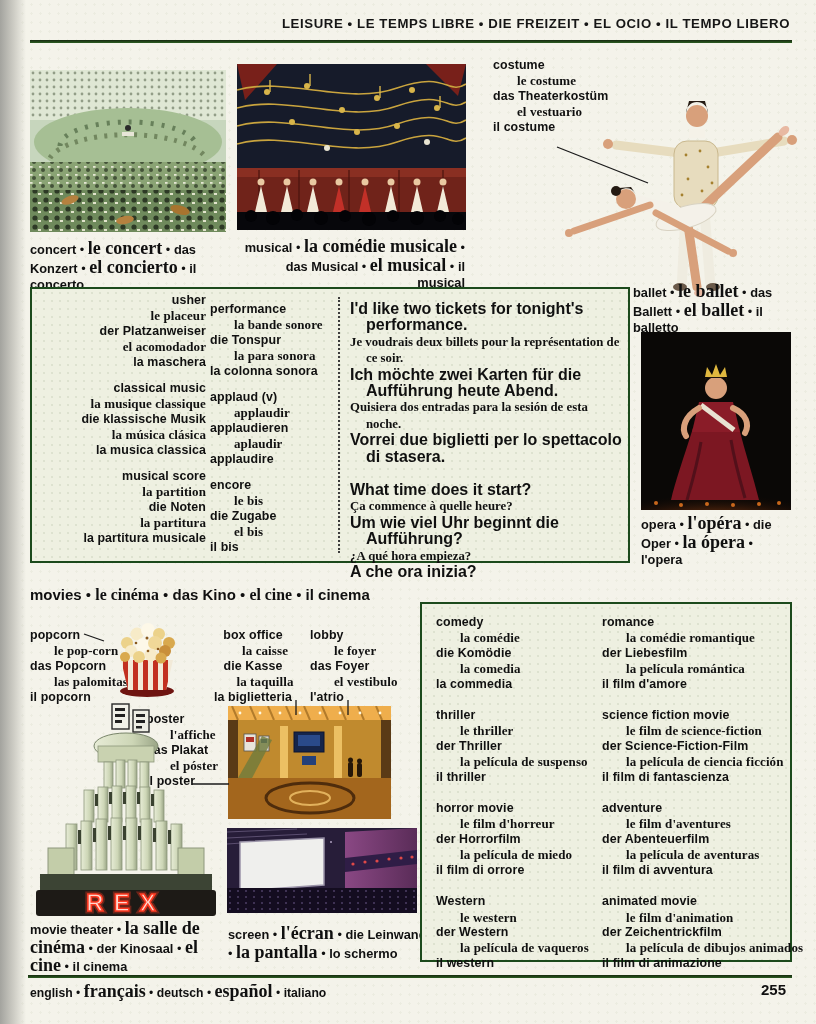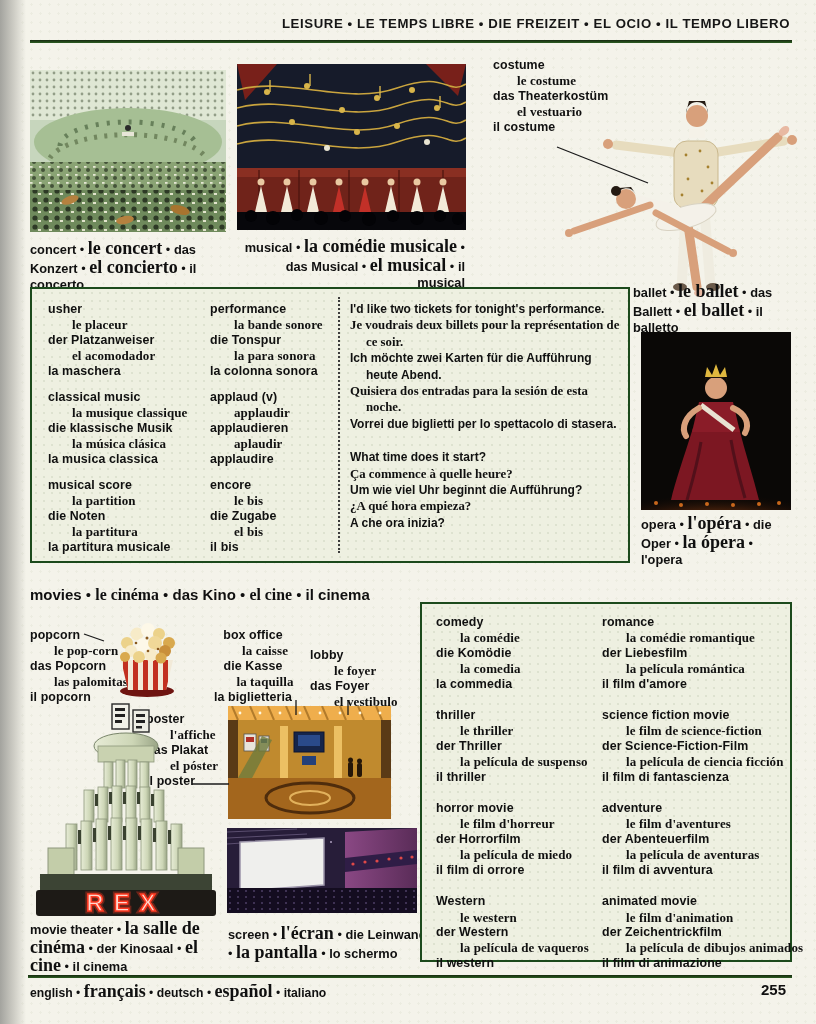--- a/index.html
+++ b/index.html
@@ -29,21 +29,21 @@
   .cap .lg1,.cap .lg3{font-size:18px;}
   .section-title{font-size:15px;line-height:19px;}
   .section-title .lg1,.section-title .lg3{font-size:15.8px;}
 
   .greenbox{border:2px solid #1c4a1c;
     background-color:#eef0e1;
     background-image:radial-gradient(rgba(110,130,90,.13) 1px, transparent 1.2px);
     background-size:8px 8px;box-sizing:border-box;}
   .dotsep{border-left:2px dotted #3c3c3c;}
 
-  .ph{margin:0;padding-left:16px;text-indent:-16px;font-size:12px;line-height:16.4px;}
+  .ph{margin:0;padding-left:16px;text-indent:-16px;font-size:16px;line-height:16.4px;}
   .ph.lg1,.ph.lg3{font-size:12.8px;}
   .phrase-block{margin-bottom:17px;}
 
   .footer-langs{font-size:12.2px;line-height:15px;}
   .footer-langs .lg1,.footer-langs .lg3{font-size:18px;text-align:right;}
   .pagenum{font-size:15px;font-weight:700;}
   svg{display:block;}
 </style>
 </head>
 <body>
@@ -223,21 +223,21 @@
       <div class="ln lg0">costume</div>
       <div class="ln lg1">le costume</div>
       <div class="ln lg2">das Theaterkostüm</div>
       <div class="ln lg3">el vestuario</div>
       <div class="ln lg4">il costume</div>
     </div>
 
   <div class="abs cap" style="left:633px;top:283px;width:158px;"><span class="lg0">ballet</span><span class="bullet"> • </span><span class="lg1">le ballet</span><span class="bullet"> • </span><span class="lg2">das Ballett</span><span class="bullet"> • </span><span class="lg3">el ballet</span><span class="bullet"> • </span><span class="lg4">il balletto</span></div>
 
   <div class="abs greenbox" style="left:30px;top:287px;width:600px;height:276px;">
-    <div class="abs" style="left:16px;top:13px;width:158px;">
+    <div class="abs" style="left:16px;top:4px;width:158px;text-align:right;">
         <div class="group">
           <div class="ln lg0">usher</div>
           <div class="ln lg1">le placeur</div>
           <div class="ln lg2">der Platzanweiser</div>
           <div class="ln lg3">el acomodador</div>
           <div class="ln lg4">la maschera</div>
         </div>
         <div class="group">
           <div class="ln lg0">classical music</div>
           <div class="ln lg1">la musique classique</div>
@@ -370,21 +370,21 @@
     </g>
   </svg>
 
   <div class="abs" style="left:200px;top:628px;width:106px;text-align:center;">
       <div class="ln lg0">box office</div>
       <div class="ln lg1">la caisse</div>
       <div class="ln lg2">die Kasse</div>
       <div class="ln lg3">la taquilla</div>
       <div class="ln lg4">la biglietteria</div>
     </div>
-  <div class="abs" style="left:310px;top:648px;width:100px;">
+  <div class="abs" style="left:310px;top:628px;width:100px;">
       <div class="ln lg0">lobby</div>
       <div class="ln lg1">le foyer</div>
       <div class="ln lg2">das Foyer</div>
       <div class="ln lg3">el vestibulo</div>
       <div class="ln lg4">l'atrio</div>
     </div>
 
   <div class="abs" style="left:146px;top:712px;width:85px;">
       <div class="ln lg0">poster</div>
       <div class="ln lg1">l'affiche</div>

